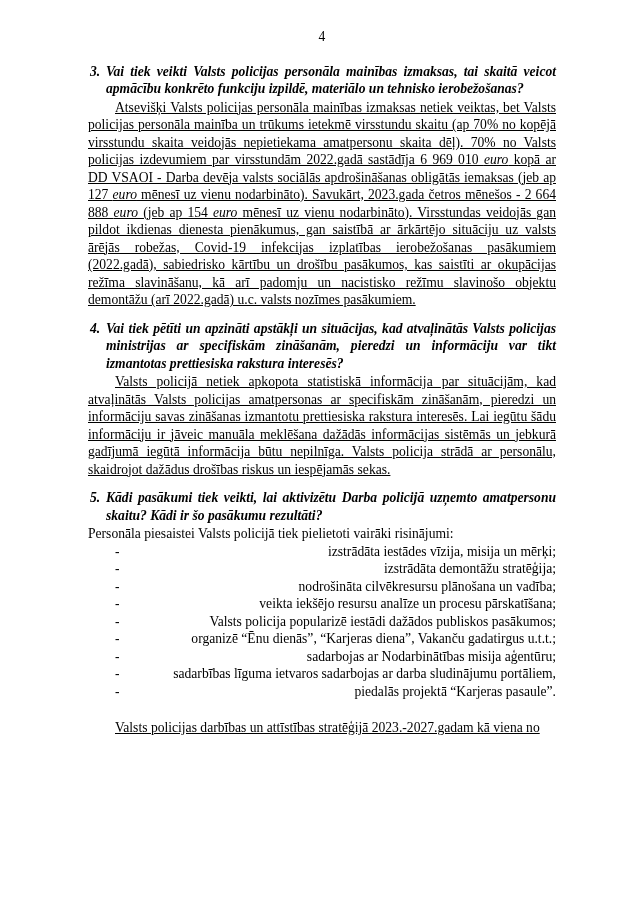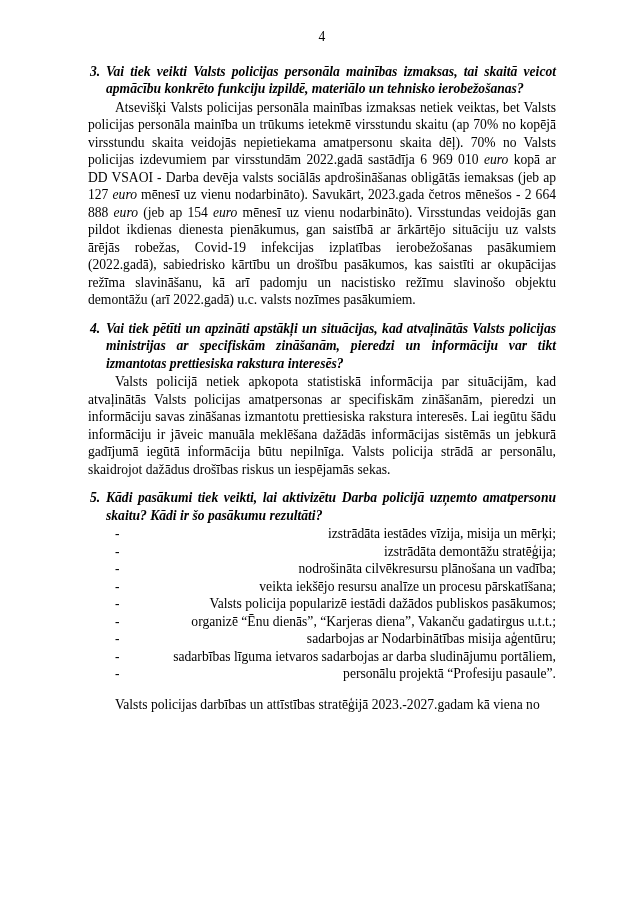--- a/index.html
+++ b/index.html
@@ -18,21 +18,21 @@
     overflow: hidden;
   }
   .page-num {
     text-align: center;
     margin-bottom: 12px;
   }
   .para {
     margin: 0;
     text-align: justify;
   }
-  .indent { text-indent: 27px; }
+  .indent { text-indent: 27px; text-decoration: underline; }
   .indent-sm { text-indent: 17px; }
   .qheading {
     display: flex;
     font-weight: bold;
     font-style: italic;
     text-align: justify;
     margin: 11px 0 1px 2px;
   }
   .qheading.first { margin-top: 17px; }
   .qnum {
@@ -43,21 +43,21 @@
   .list { margin: 0; }
   .list-row {
     display: flex;
     padding-left: 27px;
   }
   .dash {
     flex: none;
     width: 18px;
   }
   .list-text { flex: 1; text-align: right; }
-  .closing { margin-top: 13px; }
+  .closing { margin-top: 19px; }
 </style>
 </head>
 <body>
 
 <div class="page">
 
   <div class="page-num">4</div>
 
 
   <div class="qheading first">
@@ -69,20 +69,21 @@
   <div class="qheading">
     <span class="qnum">4.</span>
     <span class="qtext">Vai tiek pētīti un apzināti apstākļi un situācijas, kad atvaļinātās Valsts policijas ministrijas ar specifiskām zināšanām, pieredzi un informāciju var tikt izmantotas prettiesiska rakstura interesēs?</span>
   </div>
   <p class="para indent">Valsts policijā netiek apkopota statistiskā informācija par situācijām, kad atvaļinātās Valsts policijas amatpersonas ar specifiskām zināšanām, pieredzi un informāciju savas zināšanas izmantotu prettiesiska rakstura interesēs. Lai iegūtu šādu informāciju ir jāveic manuāla meklēšana dažādās informācijas sistēmās un jebkurā gadījumā iegūtā informācija būtu nepilnīga. Valsts policija strādā ar personālu, skaidrojot dažādus drošības riskus un iespējamās sekas.</p>
 
   <div class="qheading">
     <span class="qnum">5.</span>
     <span class="qtext">Kādi pasākumi tiek veikti, lai aktivizētu Darba policijā uzņemto amatpersonu skaitu? Kādi ir šo pasākumu rezultāti?</span>
   </div>
+  <p class="para">Personāla piesaistei Valsts policijā tiek pielietoti vairāki risinājumi:</p>
 
   <div class="list">
     <div class="list-row">
       <span class="dash">-</span>
       <span class="list-text">izstrādāta iestādes vīzija, misija un mērķi;</span>
     </div>
     <div class="list-row">
       <span class="dash">-</span>
       <span class="list-text">izstrādāta demontāžu stratēģija;</span>
     </div>
@@ -105,19 +106,19 @@
     <div class="list-row">
       <span class="dash">-</span>
       <span class="list-text">sadarbojas ar Nodarbinātības misija aģentūru;</span>
     </div>
     <div class="list-row">
       <span class="dash">-</span>
       <span class="list-text">sadarbības līguma ietvaros sadarbojas ar darba sludinājumu portāliem,</span>
     </div>
     <div class="list-row">
       <span class="dash">-</span>
-      <span class="list-text">personālu projektā “Profesiju pasaule”.</span>
+      <span class="list-text">piedalās projektā “Karjeras pasaule”.</span>
     </div>
   </div>
 
   <p class="para indent closing">Valsts policijas darbības un attīstības stratēģijā 2023.-2027.gadam kā viena no</p>
 
 </div>
 
 </body></html>

